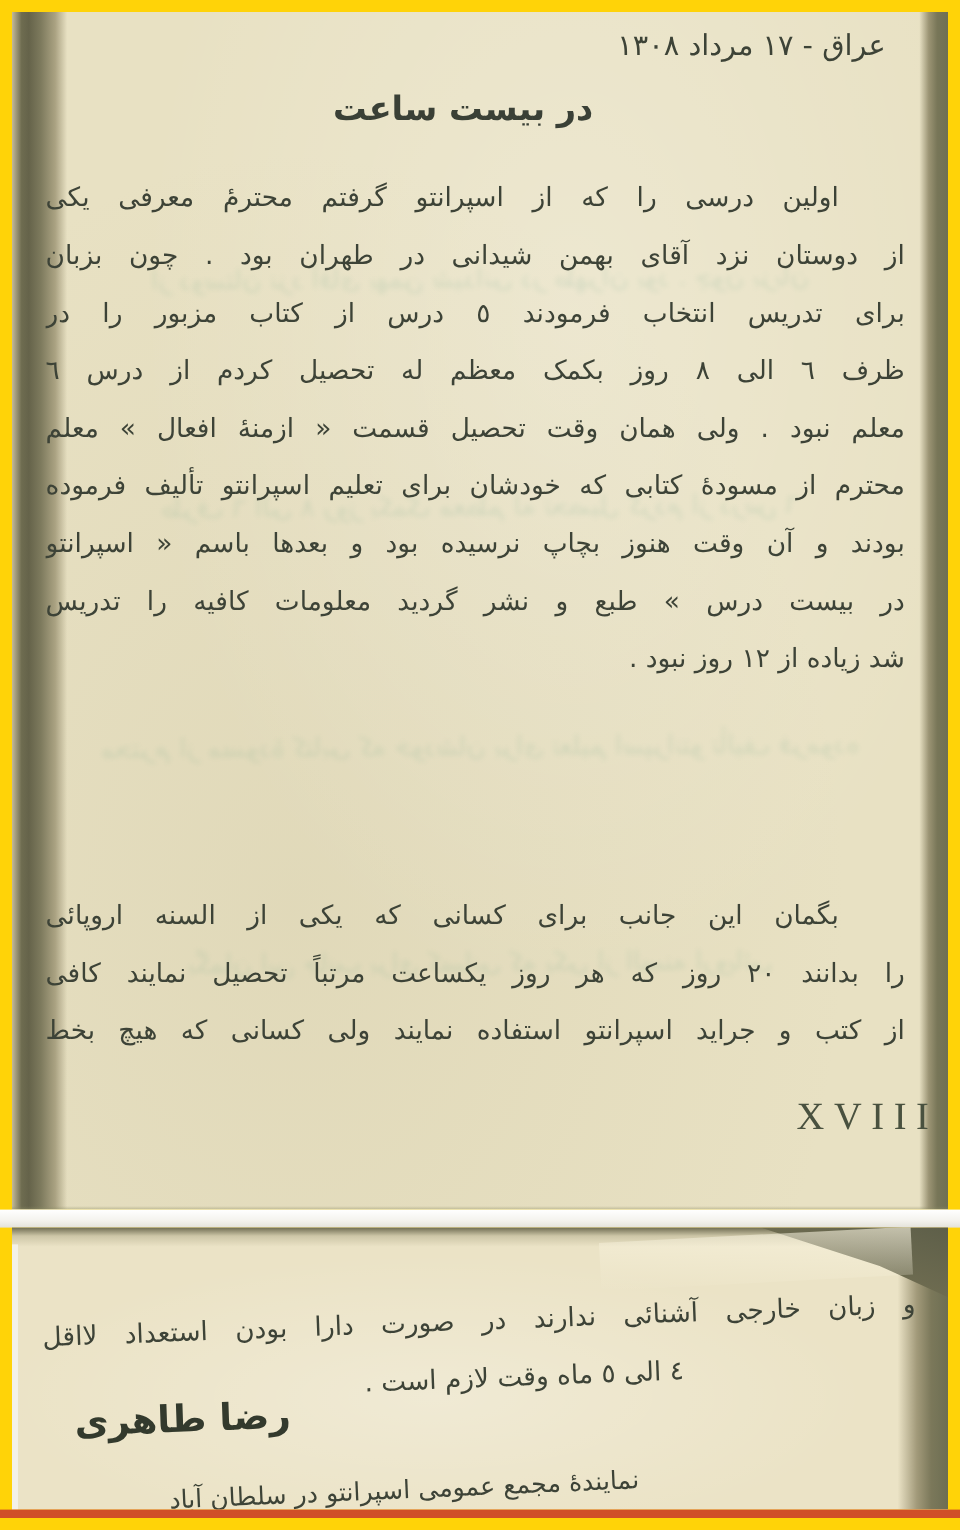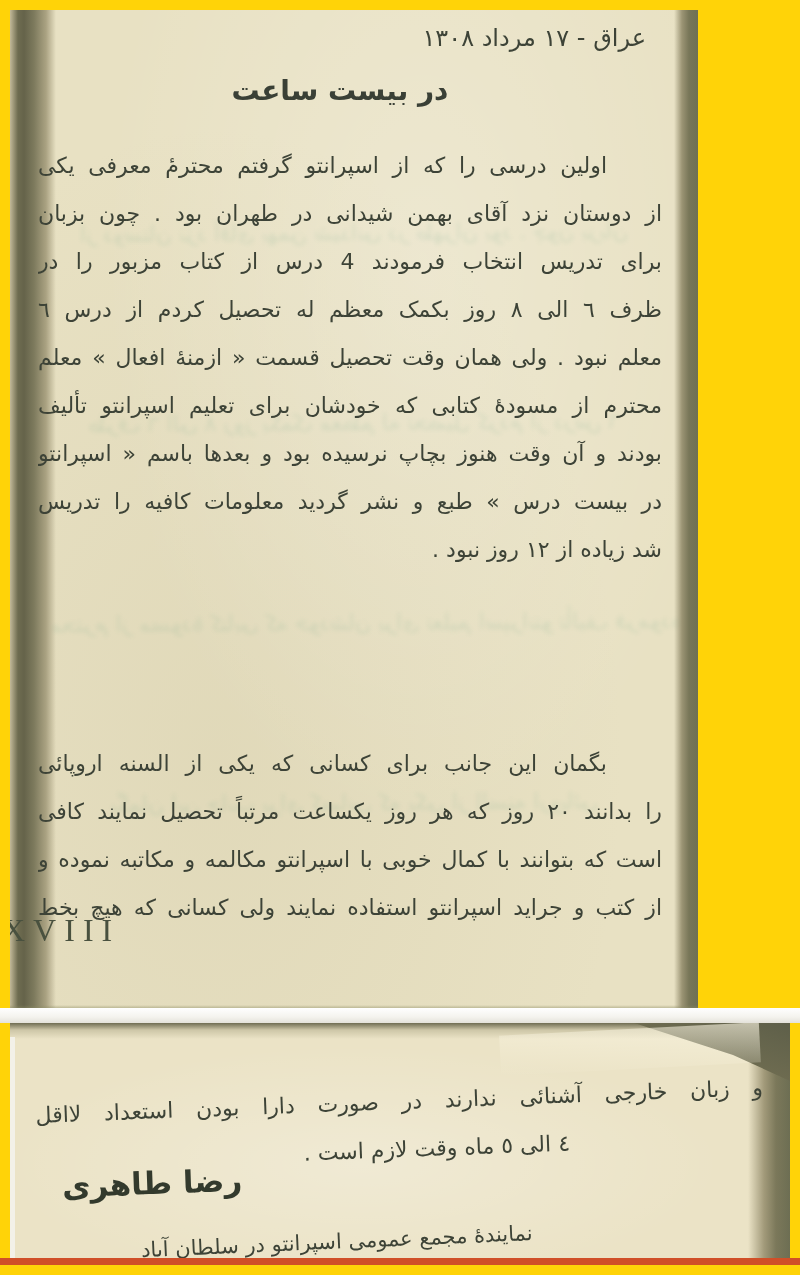--- a/index.html
+++ b/index.html
@@ -5,21 +5,21 @@
   html, body { margin:0; padding:0; }
   body {
     width:800px; height:1275px;
     position:relative; overflow:hidden;
     background:#ffd308;
     font-family:"DejaVu Sans", sans-serif;
   }
 
   
   .scan-top {
-    position:absolute; left:10px; top:10px; width:688px; height:998px;
+    position:absolute; left:10px; top:10px; width:780px; height:998px;
     background:
       radial-gradient(ellipse at 60% 25%, rgba(255,255,255,0.22), rgba(255,255,255,0) 55%),
       radial-gradient(ellipse at 30% 75%, rgba(190,180,140,0.18), rgba(190,180,140,0) 60%),
       #e8e1c3;
     overflow:hidden;
     text-decoration:underline;
   }
   .binding-left {
     position:absolute; left:0; top:0; bottom:0; width:46px;
     background:linear-gradient(90deg,
@@ -66,21 +66,21 @@
   .para-2 { top:730px; }
   .tline {
     height:48px; line-height:48px; font-size:22px;
     white-space:nowrap; 
   }
   .tline.fill { text-align:justify; text-align-last:justify; white-space:normal; height:48px; overflow:hidden; }
   .tline.indent { padding-right:55px; }
 
   .roman-number {
     position:absolute; top:902px; left:0; width:100%;
-    text-align:left;
+    text-align:right;
     font-family:"Liberation Serif", serif;
     font-size:32px; letter-spacing:8px; color:#49513f;
     transform:translateX(-8px);
   }
 
   
   .scan-gap {
     position:absolute; left:0; top:1008px; width:800px; height:15px;
     background:linear-gradient(180deg, #ffffff 0%, #f4f3ee 60%, #e4e2da 100%);
   }
@@ -158,33 +158,32 @@
   <div class="edge-right-top"></div>
   <div class="scan-top-bottom-edge"></div>
 
   <div class="dateline">عراق - ١٧ مرداد ١٣٠٨</div>
 
   <div class="article-title">در بیست ساعت</div>
 
   <div class="para para-1">
     <div class="tline fill indent">اولین درسی را که از اسپرانتو گرفتم محترمٔ معرفی یکی</div>
     <div class="tline fill">از دوستان نزد آقای بهمن شیدانی در طهران بود . چون بزبان</div>
-    <div class="tline fill">برای تدریس انتخاب فرمودند 4 درس از کتاب مزبور را در</div>
+    <div class="tline fill">برای تدریس انتخاب فرمودند ٥ درس از کتاب مزبور را در</div>
     <div class="tline fill">ظرف ٦ الی ٨ روز بکمک معظم له تحصیل کردم از درس ٦</div>
     <div class="tline fill">معلم نبود . ولی همان وقت تحصیل قسمت « ازمنهٔ افعال » معلم</div>
     <div class="tline fill">محترم از مسودهٔ کتابی که خودشان برای تعلیم اسپرانتو تألیف فرموده</div>
     <div class="tline fill">بودند و آن وقت هنوز بچاپ نرسیده بود و بعدها باسم « اسپرانتو</div>
     <div class="tline fill">در بیست درس » طبع و نشر گردید معلومات کافیه را تدریس</div>
     <div class="tline">شد زیاده از ١٢ روز نبود .</div>
   </div>
 
   <div class="para para-2">
     <div class="tline fill indent">بگمان این جانب برای کسانی که یکی از السنه اروپائی</div>
     <div class="tline fill">را بدانند ٢٠ روز که هر روز یکساعت مرتباً تحصیل نمایند کافی</div>
-    <div class="tline fill">است که بتوانند با کمال خوبی با اسپرانتو مکالمه و مکاتبه نموده و</div>
     <div class="tline fill">از کتب و جراید اسپرانتو استفاده نمایند ولی کسانی که هیچ بخط</div>
   </div>
 
   <div class="roman-number">XVIII</div>
 </div>
 
 <div class="scan-gap"></div>
 
 <div class="scan-bottom">
   <div class="edge-right-bottom"></div>

